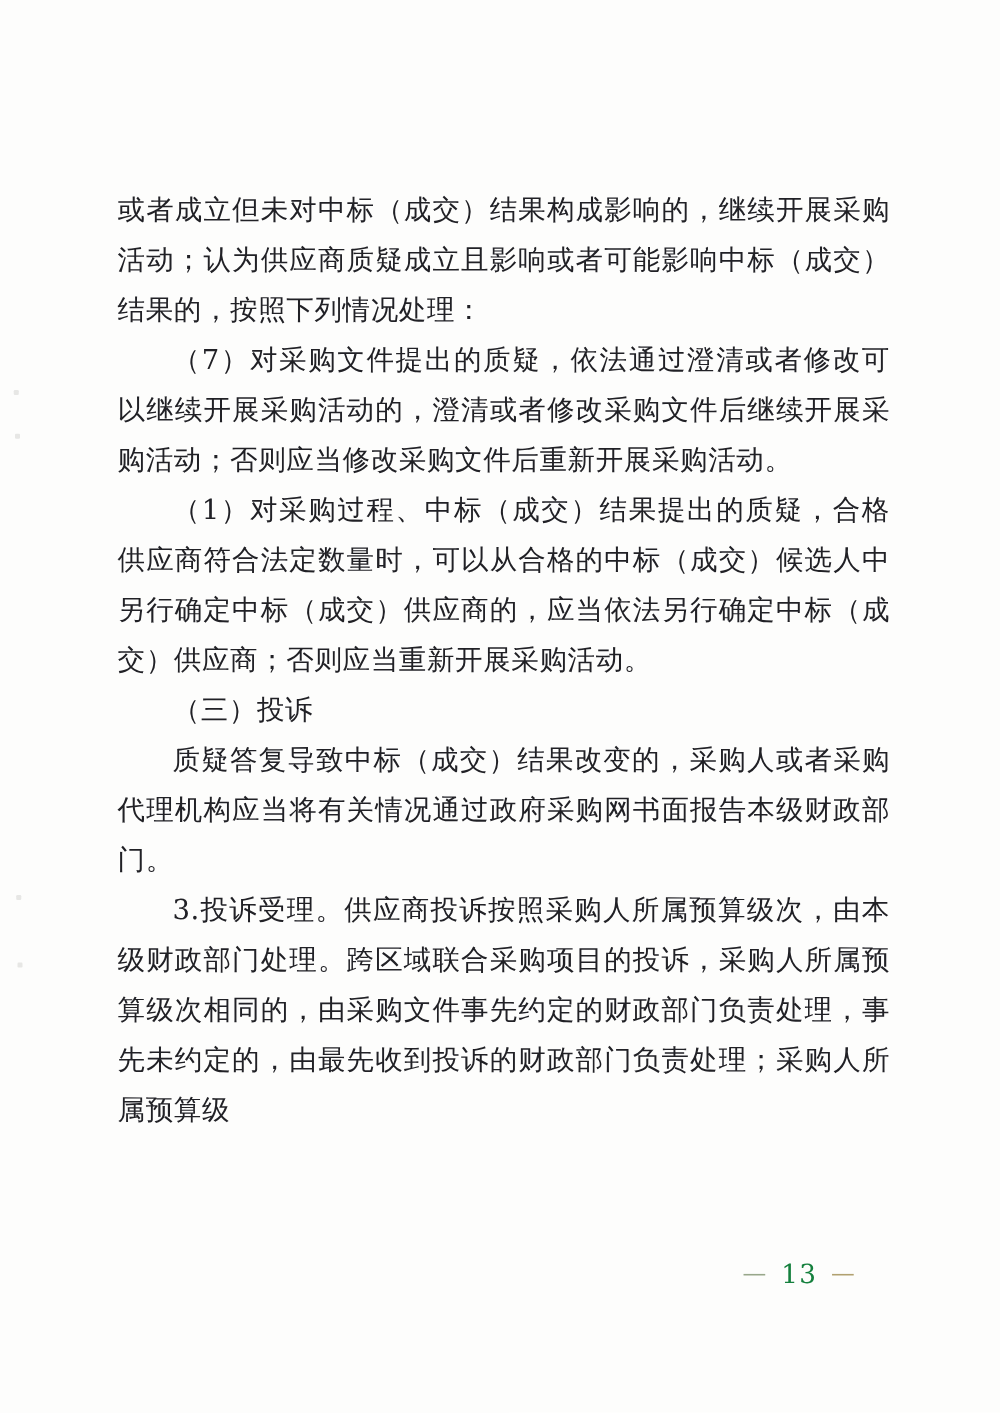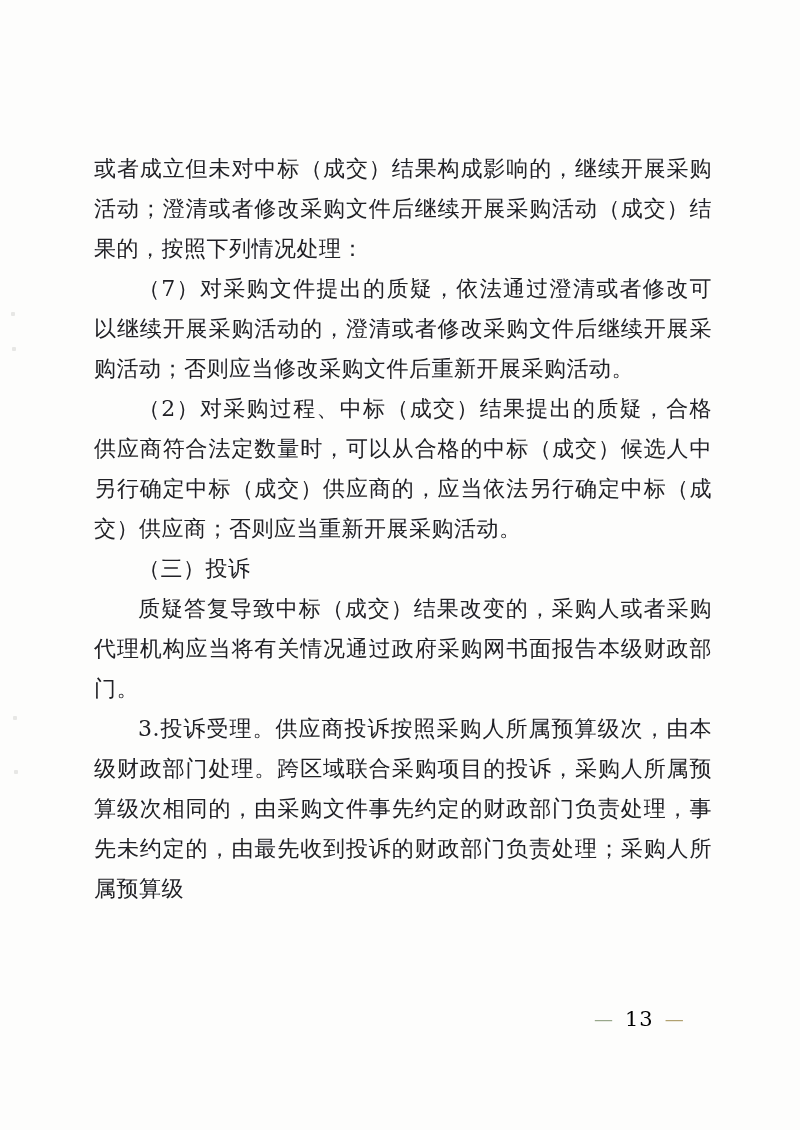--- a/index.html
+++ b/index.html
@@ -44,43 +44,43 @@
     left: 594px;
     font-size: 21px;
     color: #2e2e30;
     display: flex;
     align-items: center;
     gap: 11px;
     letter-spacing: 1px;
   }
   .footer .dash-left  { color: #98a78b; font-size: 19px; }
   .footer .dash-right { color: #b1a170; font-size: 19px; }
-  .footer .pagenum    { color: #000000; }
+  .footer .pagenum    { color: #15803d; }
   
   .speck {
     position: absolute;
     width: 4px; height: 4px;
     background: #c2c2bf;
     opacity: 0.38;
     border-radius: 1px;
   }
   .speck.s1 { left: 11px; top: 312px; }
   .speck.s2 { left: 12px; top: 347px; }
   .speck.s3 { left: 13px; top: 716px; }
   .speck.s4 { left: 14px; top: 770px; }
 </style>
 </head>
 <body>
 
 <div class="page">
 
   <div class="body-text">
-    <p class="noindent">或者成立但未对中标（成交）结果构成影响的，继续开展采购活动；澄清或者修改采购文件后继续开展采购活动（成交）结果的，按照下列情况处理：</p>
+    <p class="noindent">或者成立但未对中标（成交）结果构成影响的，继续开展采购活动；认为供应商质疑成立且影响或者可能影响中标（成交）结果的，按照下列情况处理：</p>
     <p class="indent">（7）对采购文件提出的质疑，依法通过澄清或者修改可以继续开展采购活动的，澄清或者修改采购文件后继续开展采购活动；否则应当修改采购文件后重新开展采购活动。</p>
-    <p class="indent">（2）对采购过程、中标（成交）结果提出的质疑，合格供应商符合法定数量时，可以从合格的中标（成交）候选人中另行确定中标（成交）供应商的，应当依法另行确定中标（成交）供应商；否则应当重新开展采购活动。</p>
+    <p class="indent">（1）对采购过程、中标（成交）结果提出的质疑，合格供应商符合法定数量时，可以从合格的中标（成交）候选人中另行确定中标（成交）供应商的，应当依法另行确定中标（成交）供应商；否则应当重新开展采购活动。</p>
     <p class="indent">（三）投诉</p>
     <p class="indent">质疑答复导致中标（成交）结果改变的，采购人或者采购代理机构应当将有关情况通过政府采购网书面报告本级财政部门。</p>
     <p class="indent">3.投诉受理。供应商投诉按照采购人所属预算级次，由本级财政部门处理。跨区域联合采购项目的投诉，采购人所属预算级次相同的，由采购文件事先约定的财政部门负责处理，事先未约定的，由最先收到投诉的财政部门负责处理；采购人所属预算级</p>
   </div>
 
   <div class="footer">
     <span class="dash-left">—</span>
     <span class="pagenum">13</span>
     <span class="dash-right">—</span>
   </div>

